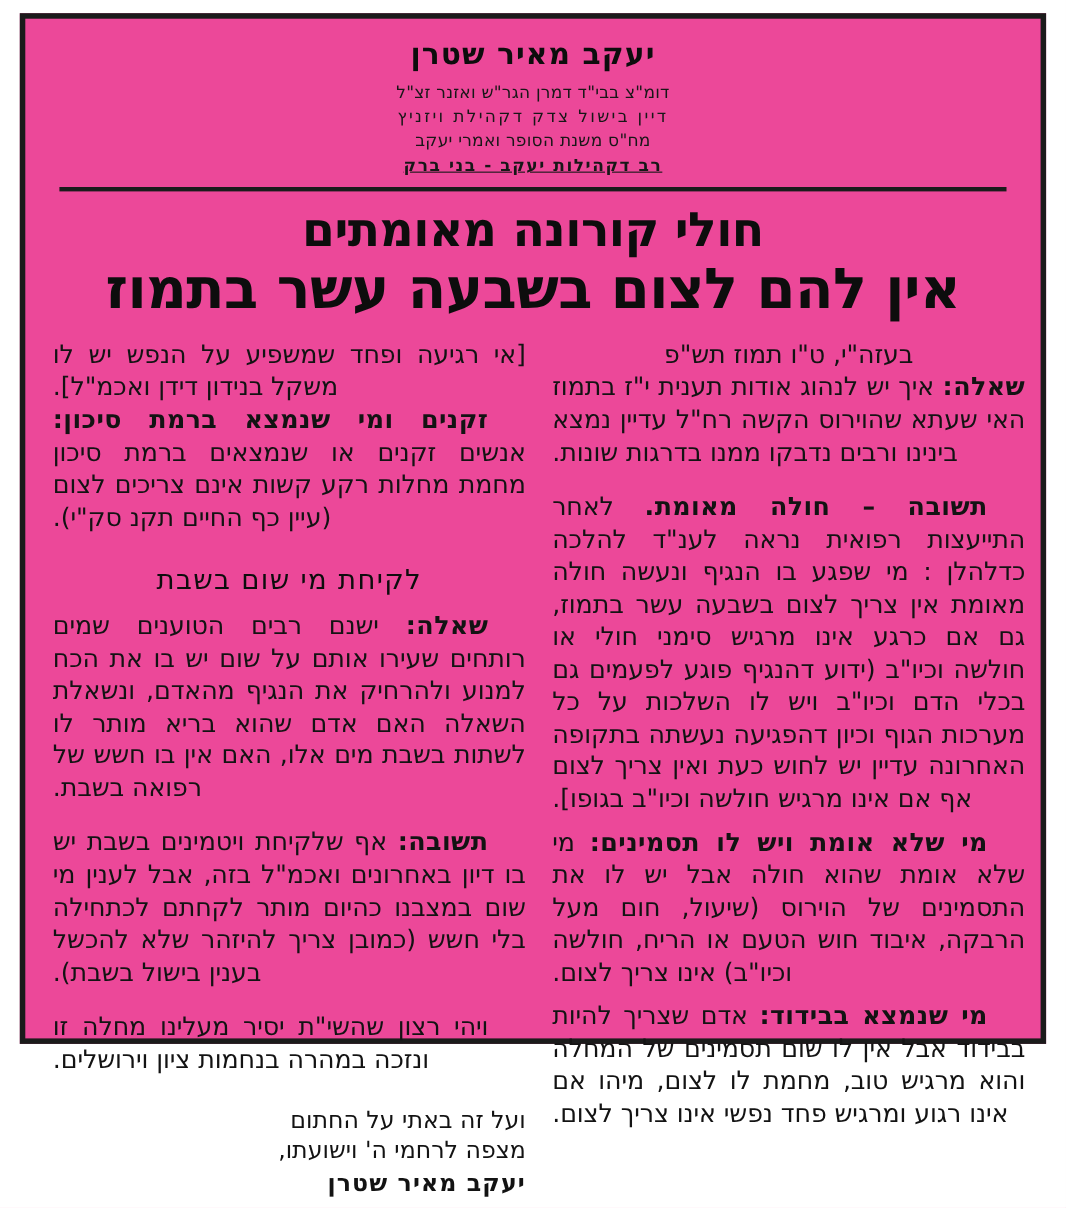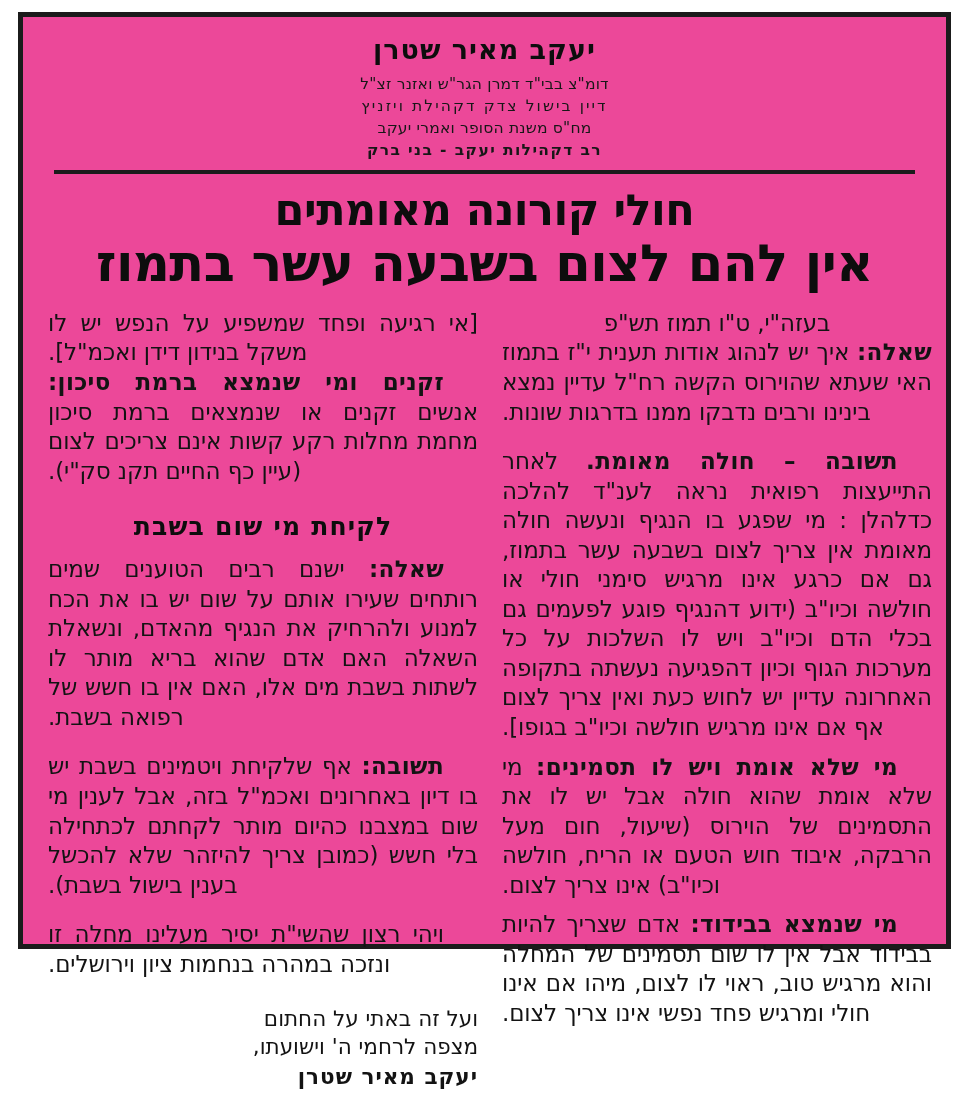--- a/index.html
+++ b/index.html
@@ -53,20 +53,21 @@
   .masthead-line {
     font-size: 15.5px;
     line-height: 1.42;
     color: #171717;
     letter-spacing: 0.2px;
   }
   .masthead-line.l2 { letter-spacing: 2.1px; }
   .masthead-line.l4 {
     font-weight: 700;
     letter-spacing: 1.4px;
+    text-decoration: underline;
   }
 
   .rule {
     margin: 9px 17px 0 17px;
     height: 4px;
     background: #1b1b1b;
   }
 
   
   .headline {
@@ -114,21 +115,21 @@
   .gap-md { height: 20px; }
 
   b.run-in {
     font-weight: 700;
     letter-spacing: 0.4px;
   }
 
   .subhead {
     text-align: center;
     font-size: 25px;
-    font-weight: 700;
+    font-weight: 400;
     letter-spacing: 1.2px;
     margin: 26px 0 14px 0;
     color: #0d0d0d;
   }
 
   .signoff {
     margin-top: 26px;
     text-align: right;
     font-size: 21.5px;
     line-height: 1.3;
@@ -183,21 +184,21 @@
 
         <div class="gap-sm"></div>
 
         <p class="para lead-indent">
           <b class="run-in">מי שלא אומת ויש לו תסמינים:</b><span> מי שלא אומת שהוא חולה אבל יש לו את התסמינים של הוירוס (שיעול, חום מעל הרבקה, איבוד חוש הטעם או הריח, חולשה וכיו"ב) אינו צריך לצום.</span>
         </p>
 
         <div class="gap-sm"></div>
 
         <p class="para lead-indent">
-          <b class="run-in">מי שנמצא בבידוד:</b><span> אדם שצריך להיות בבידוד אבל אין לו שום תסמינים של המחלה והוא מרגיש טוב, ראוי לו לצום, מיהו אם אינו חולי ומרגיש פחד נפשי אינו צריך לצום.</span>
+          <b class="run-in">מי שנמצא בבידוד:</b><span> אדם שצריך להיות בבידוד אבל אין לו שום תסמינים של המחלה והוא מרגיש טוב, מחמת לו לצום, מיהו אם אינו רגוע ומרגיש פחד נפשי אינו צריך לצום.</span>
         </p>
 
       </div>
 
       <div class="col col-left">
 
         <p class="para">
           <span>[אי רגיעה ופחד שמשפיע על הנפש יש לו משקל בנידון דידן ואכמ"ל].</span>
         </p>
 

